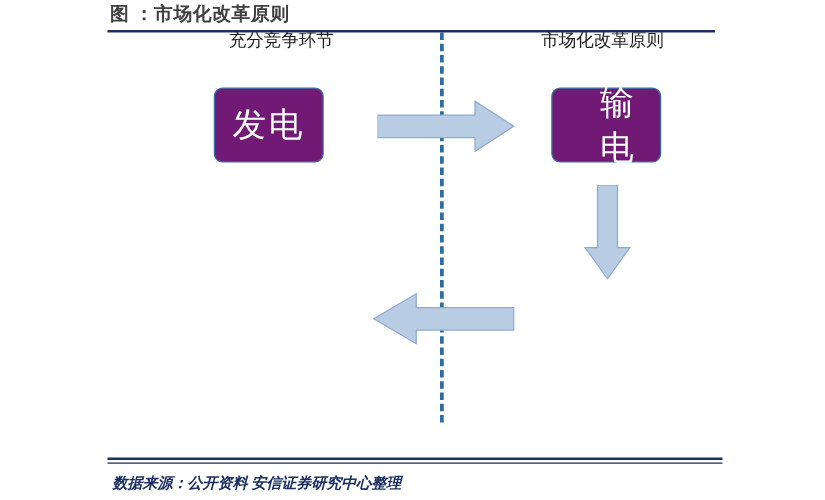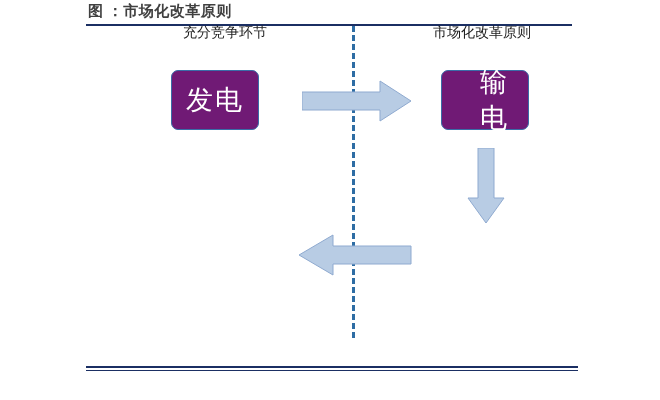--- a/index.html
+++ b/index.html
@@ -171,14 +171,15 @@
 
     <div class="node trans">输电</div>
 
 
 
   </div>
 
   <div class="rule-bottom-a"></div>
   <div class="rule-bottom-b"></div>
 
+  <div class="fig-source">数据来源：公开资料 安信证券研究中心整理</div>
 
 </div>
 
 </body></html>

